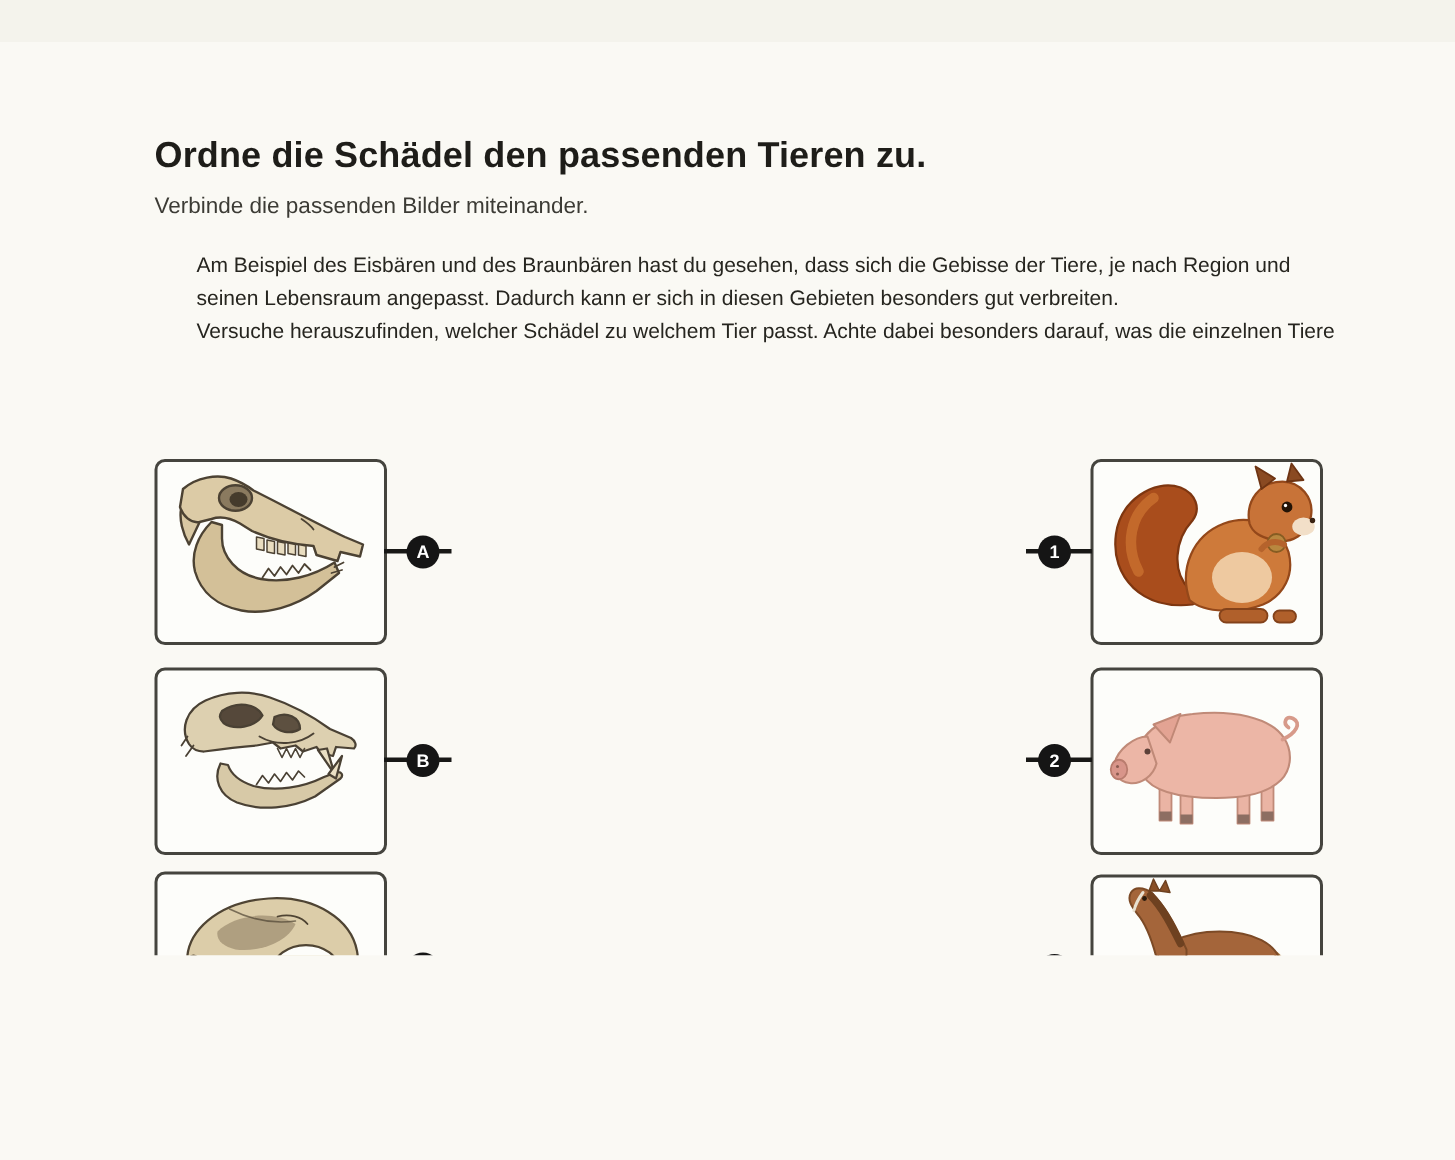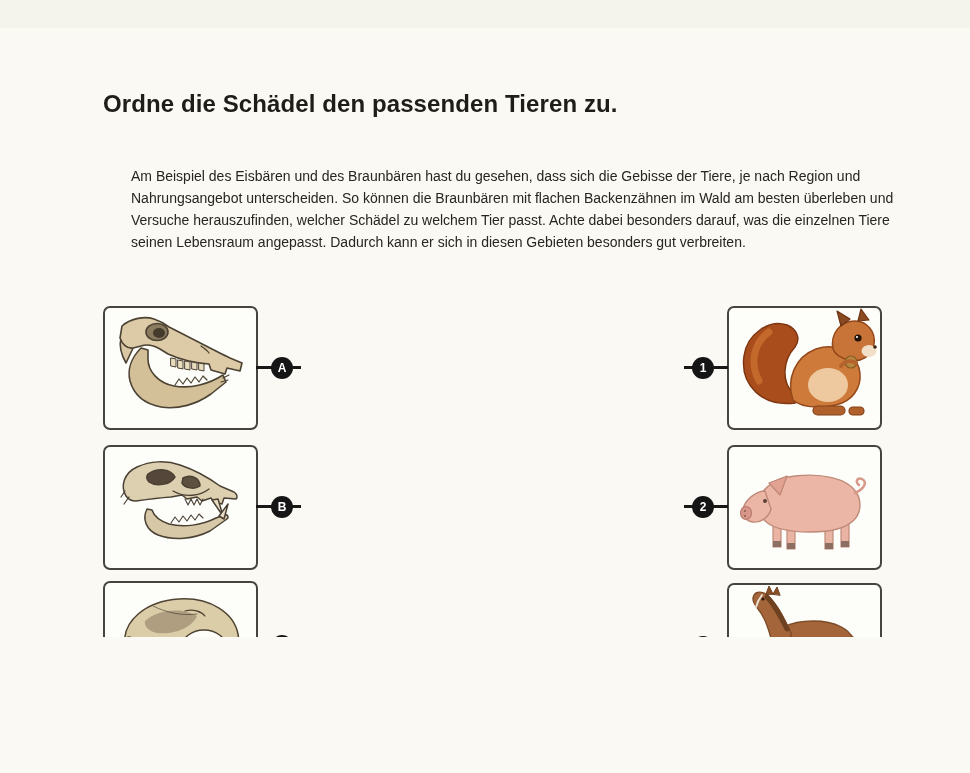--- a/index.html
+++ b/index.html
@@ -48,26 +48,26 @@
   #animal-3 { left: 727px; top: 583px; height: 127px; }
   #animal-4 { left: 727px; top: 724px; height: 124px; }
 </style>
 </head>
 <body>
 
 <div class="page">
   <div class="top-band"></div>
 
   <h1 class="title">Ordne die Schädel den passenden Tieren zu.</h1>
+  <div class="subtitle">Verbinde die passenden Bilder miteinander.</div>
 
   <div class="intro">
     <div>Am Beispiel des Eisbären und des Braunbären hast du gesehen, dass sich die Gebisse der Tiere, je nach Region und</div>
-    <div>Nahrungsangebot unterscheiden. So können die Braunbären mit flachen Backenzähnen im Wald am besten überleben und</div>
+    <div>seinen Lebensraum angepasst. Dadurch kann er sich in diesen Gebieten besonders gut verbreiten.</div>
     <div>Versuche herauszufinden, welcher Schädel zu welchem Tier passt. Achte dabei besonders darauf, was die einzelnen Tiere</div>
-    <div>seinen Lebensraum angepasst. Dadurch kann er sich in diesen Gebieten besonders gut verbreiten.</div>
   </div>
 
   <div class="card" id="skull-a">
     <svg viewBox="0 0 151 120">
       <g stroke="#4c4233" stroke-width="1.6" stroke-linejoin="round" stroke-linecap="round">
         <path d="M16,30 L30,36 L21,55 C17,48 14,38 16,30 Z" fill="#d9c8a3"></path>
         <path d="M15,30 L17,18 C26,10 40,8 49,11 C55,13 60,16 64,19 C86,30 110,43 125,50 L137,55 L135,63 L122,60 L120,66 L106,62 L104,56 C90,55 74,51 63,46 L55,41 C48,37 42,36 36,38 L28,40 C22,41 17,36 15,30 Z" fill="#dccba6"></path>
         <path d="M66,50 l5,1 v8 l-5,-1 Z M73,52 l5,1 v8 l-5,-1 Z M80,53 l5,1 v8 l-5,-1 Z M87,54 l5,1 v7 l-5,-1 Z M94,55 l5,1 v7 l-5,-1 Z" fill="#e9ddc0" stroke-width="1"></path>
         <ellipse cx="52" cy="24" rx="11" ry="8.5" fill="#8a7a5f"></ellipse>
         <ellipse cx="54" cy="25" rx="6" ry="5" fill="#453b2c" stroke="none"></ellipse>

